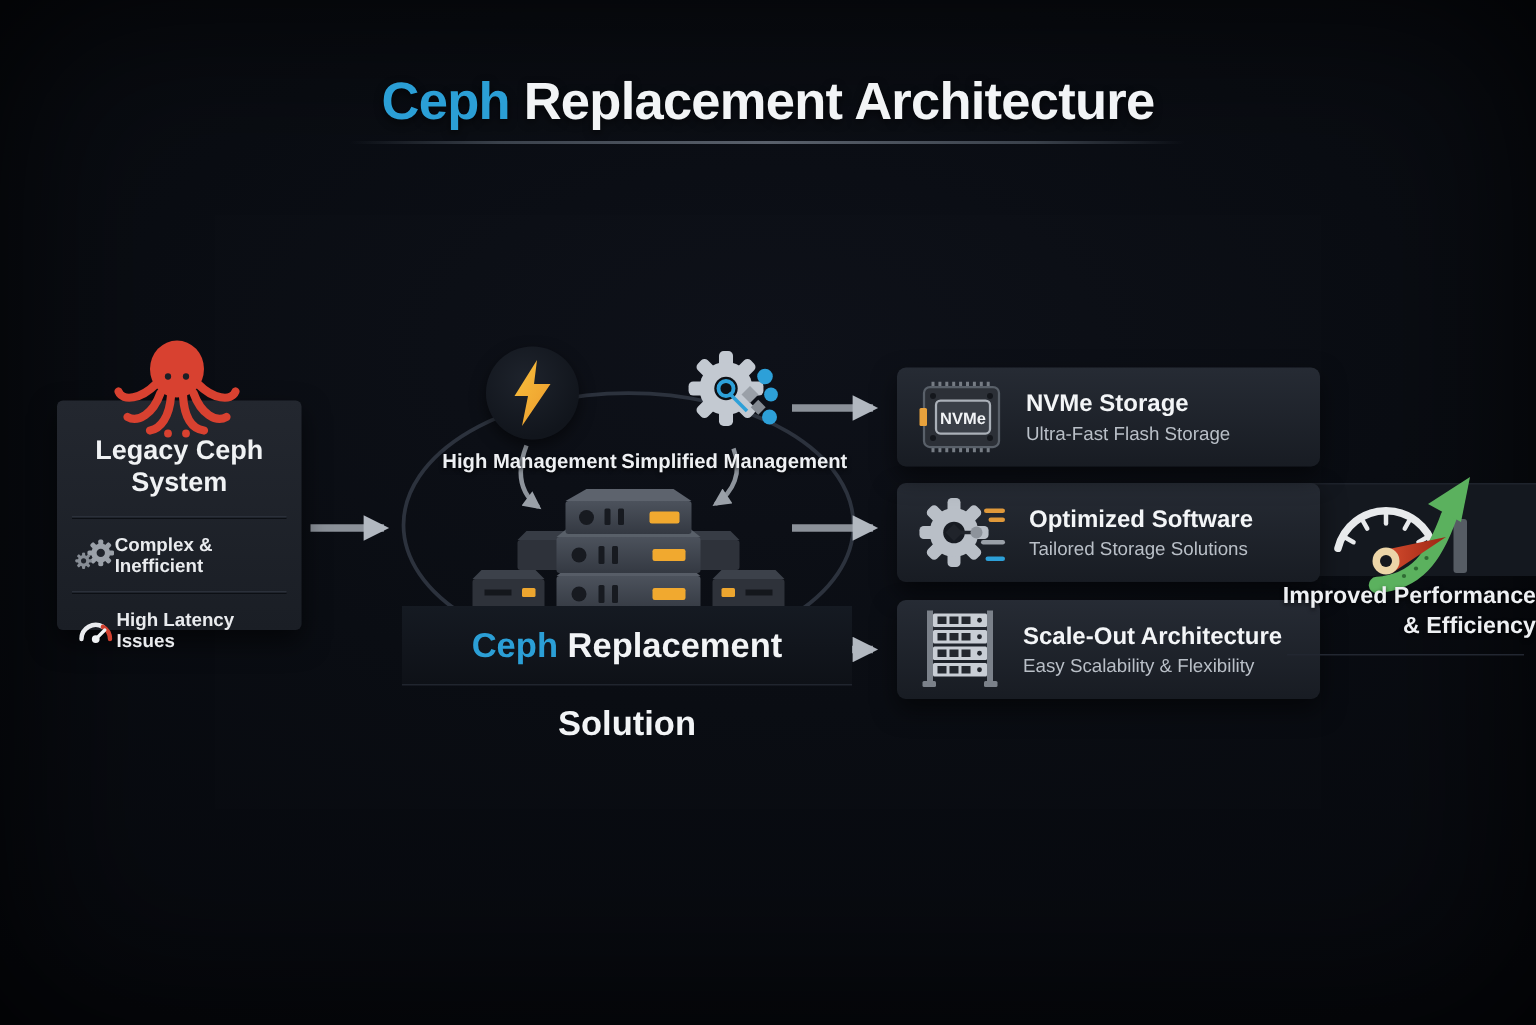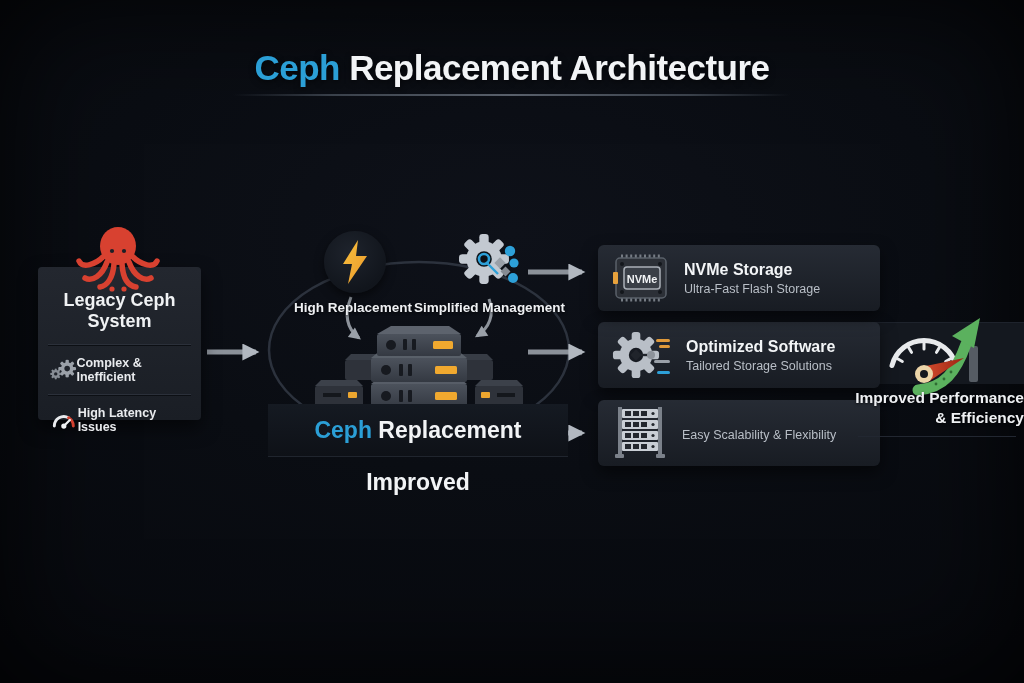--- a/index.html
+++ b/index.html
@@ -144,21 +144,21 @@
       </svg>
       <span class="lbl">High Latency Issues</span>
     </div>
   </div>
 
   <div class="abs bolt-circle">
     <svg width="32" height="44" viewBox="0 0 32 44">
       <polygon points="19,0 4,24 13,24 9,44 28,16 17,16" fill="url(#boltg)"></polygon>
     </svg>
   </div>
-  <div class="abs feat-label" style="left:278px;top:300px;width:150px">High Replacement</div>
+  <div class="abs feat-label" style="left:278px;top:300px;width:150px">High Management</div>
 
   <svg class="abs gear-net" width="64" height="62" viewBox="0 0 64 62">
     <use href="#gear" x="2" y="4" width="52" height="52" style="color:#c3c9d1;--hole:#0d1015"></use>
     <circle cx="28" cy="30" r="5" fill="none" stroke="#2da0d8" stroke-width="2.6"></circle>
     <line x1="30" y1="33" x2="42" y2="45" stroke="#2da0d8" stroke-width="2.4"></line>
     <rect x="40" y="30" width="8" height="8" transform="rotate(45 44 34)" fill="#9aa0a8"></rect>
     <rect x="46" y="39" width="7" height="7" transform="rotate(45 49.5 42.5)" fill="#858b93"></rect>
     <circle cx="54" cy="22" r="5.2" fill="#2da0d8"></circle>
     <circle cx="58" cy="34" r="4.6" fill="#2da0d8"></circle>
     <circle cx="57" cy="49" r="5" fill="#2da0d8"></circle>
@@ -198,21 +198,21 @@
 
     <polygon points="86,0 144,0 156,8 72,8" fill="#5d636d"></polygon>
     <rect x="72" y="8" width="84" height="22" rx="2" fill="url(#faceg)"></rect>
     <circle cx="86" cy="19" r="5" fill="#171a20"></circle>
     <rect x="98" y="13" width="4" height="11" rx="1" fill="#171a20"></rect>
     <rect x="107" y="13" width="4" height="11" rx="1" fill="#171a20"></rect>
     <rect x="128" y="15" width="20" height="8" rx="1.5" fill="#f1a92f"></rect>
   </svg>
 
   <div class="abs banner">
-    <span class="blue">Ceph</span><span> Replacement Improved</span>
+    <span class="blue">Ceph</span><span> Replacement Solution</span>
   </div>
 
   <div class="abs benefit" style="top:322px">
     <svg width="60" height="56" viewBox="0 0 60 56">
       <use href="#gear" x="0" y="4" width="48" height="48" style="color:#b9bfc7;--hole:#171b22"></use>
       <rect x="20" y="24" width="8" height="8" transform="rotate(45 24 28)" fill="#20242b"></rect>
       <line x1="27" y1="28" x2="37" y2="28" stroke="#20242b" stroke-width="2.4"></line>
       <circle cx="39" cy="28" r="4" fill="#8d939b"></circle>
       <rect x="44" y="12" width="14" height="3" rx="1.5" fill="#e0993a"></rect>
       <rect x="47" y="18" width="11" height="3" rx="1.5" fill="#e0993a"></rect>
@@ -269,20 +269,21 @@
           <rect x="21" y="29" width="6" height="5"></rect>
           <rect x="29" y="29" width="6" height="5"></rect>
           <circle cx="41" cy="31.5" r="1.6"></circle>
         <rect x="13" y="40" width="6" height="5"></rect>
           <rect x="21" y="40" width="6" height="5"></rect>
           <rect x="29" y="40" width="6" height="5"></rect>
           <circle cx="41" cy="42.5" r="1.6"></circle>
       </g>
     </svg>
     <div class="txt">
+      <span class="b-title">Scale-Out Architecture</span>
       <span class="b-sub">Easy Scalability &amp; Flexibility</span>
     </div>
   </div>
 
   <div class="abs outcome-panel"></div>
   <svg class="abs gauge" width="172" height="108" viewBox="0 0 172 108">
     <rect x="117" y="50" width="9" height="36" rx="2" fill="#565c64"></rect>
     <path d="M40 69.5 A33 33 0 0 1 104 69.5" fill="none" stroke="#e8eaec" stroke-width="5" stroke-linecap="round"></path>
     <g stroke="#e8eaec" stroke-width="3" stroke-linecap="round">
       <line x1="72" y1="47" x2="72" y2="53" transform="rotate(-60 72 78)"></line>

